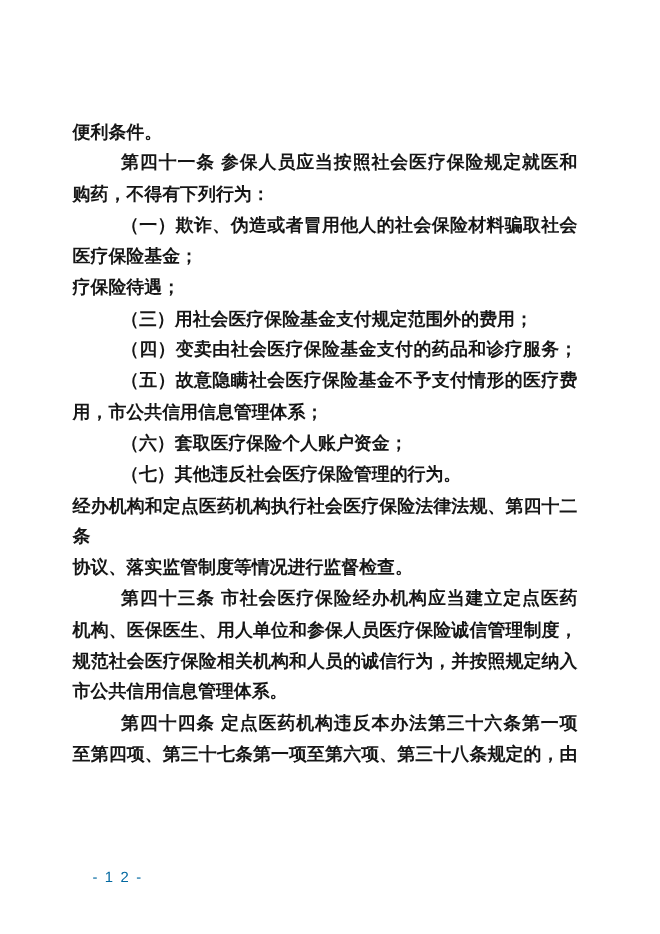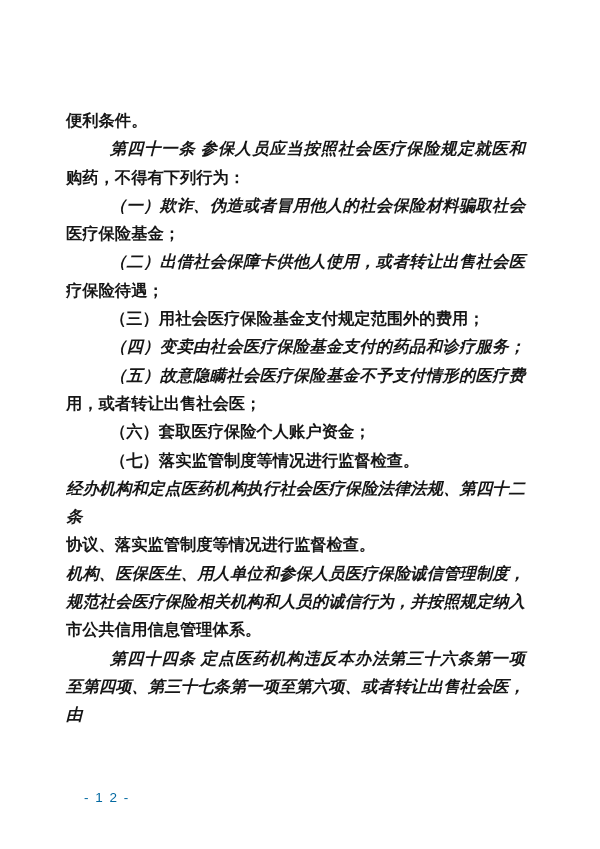--- a/index.html
+++ b/index.html
@@ -32,21 +32,20 @@
     font-weight: 600;
     line-height: 28.3px;
   }
   .line {
     text-align: left;
     min-height: 28.3px;
   }
   .line.full {
     text-align: justify;
     text-align-last: justify;
-    font-style: italic;
   }
   .line.indent {
     text-indent: 44px;
   }
   .line.heading {
     text-align: center;
     text-align-last: center;
     font-weight: 700;
     text-indent: 0;
     letter-spacing: 0.5px;
@@ -66,30 +65,30 @@
 </head>
 <body>
 
 <div class="page">
   <div class="content">
       <div class="line">便利条件。</div>
       <div class="line indent full">第四十一条 参保人员应当按照社会医疗保险规定就医和</div>
       <div class="line">购药，不得有下列行为：</div>
       <div class="line indent full">（一）欺诈、伪造或者冒用他人的社会保险材料骗取社会</div>
       <div class="line">医疗保险基金；</div>
-      <div class="line indent full">（二）出借社会保障卡供他人使用，或者转让出售社会医</div>
       <div class="line">疗保险待遇；</div>
       <div class="line indent">（三）用社会医疗保险基金支付规定范围外的费用；</div>
       <div class="line indent full">（四）变卖由社会医疗保险基金支付的药品和诊疗服务；</div>
       <div class="line indent full">（五）故意隐瞒社会医疗保险基金不予支付情形的医疗费</div>
-      <div class="line">用，或者转让出售社会医；</div>
+      <div class="line">用，市公共信用信息管理体系；</div>
       <div class="line indent">（六）套取医疗保险个人账户资金；</div>
-      <div class="line indent">（七）落实监管制度等情况进行监督检查。</div>
+      <div class="line indent">（七）其他违反社会医疗保险管理的行为。</div>
       <div class="line full">经办机构和定点医药机构执行社会医疗保险法律法规、第四十二条</div>
       <div class="line">协议、落实监管制度等情况进行监督检查。</div>
+      <div class="line indent full">第四十三条 市社会医疗保险经办机构应当建立定点医药</div>
       <div class="line full">机构、医保医生、用人单位和参保人员医疗保险诚信管理制度，</div>
       <div class="line full">规范社会医疗保险相关机构和人员的诚信行为，并按照规定纳入</div>
       <div class="line">市公共信用信息管理体系。</div>
       <div class="line indent full">第四十四条 定点医药机构违反本办法第三十六条第一项</div>
-      <div class="line full">至第四项、第三十七条第一项至第六项、或者转让出售社会医，由</div>
+      <div class="line full">至第四项、第三十七条第一项至第六项、第三十八条规定的，由</div>
     </div>
   <div class="footer">- 1 2 -</div>
 </div>
 
 </body></html>

